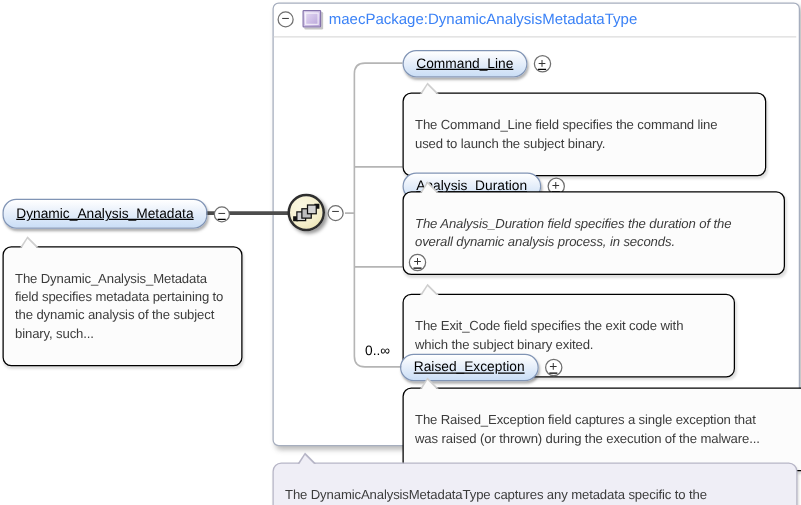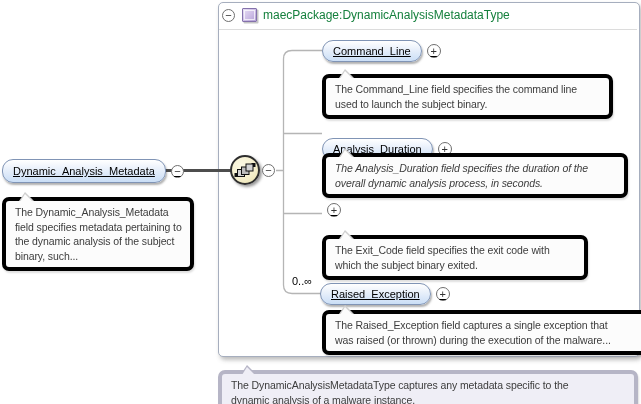--- a/index.html
+++ b/index.html
@@ -3,21 +3,21 @@
 <meta charset="utf-8">
 <style>
   html,body{margin:0;padding:0;background:#fff;}
   #canvas{position:relative;width:641px;height:404px;background:#fff;overflow:hidden;
           font-family:"Liberation Sans", sans-serif;}
 
   
   .type-box{position:absolute;left:218px;top:2px;width:420px;height:353px;background:#fff;
             border:1px solid #a6aebe;border-radius:5px;box-shadow:2px 3px 4px rgba(110,110,110,.45);}
   .type-sep{position:absolute;left:219px;top:29px;width:418px;height:1px;background:#dcdcdc;}
-  .type-title{position:absolute;left:263px;top:8px;font-size:12px;color:#15803d;white-space:nowrap;}
+  .type-title{position:absolute;left:263px;top:8px;font-size:12px;color:#3b82f6;white-space:nowrap;}
   .ct-icon{position:absolute;left:242px;top:8px;width:13px;height:12px;border:1px solid #8472ab;
            background:linear-gradient(135deg,#e7def4 0%,#cdbde6 55%,#b4a1d6 100%);
            box-shadow:1.5px 1.5px 0 rgba(150,150,150,.55);border-radius:1px;}
   .ct-icon i{position:absolute;left:1px;top:1px;right:1px;bottom:1px;border:1px solid #fff;opacity:.7;display:block;}
 
   
   svg.wires{position:absolute;left:0;top:0;z-index:2;pointer-events:none;}
 
   
   .row{position:absolute;display:flex;align-items:center;z-index:3;text-decoration:underline;}
@@ -33,22 +33,22 @@
   .toggle.abs{position:absolute;}
   .row .toggle{margin-left:5px;}
   .row .toggle.plus{width:14px;height:14px;}
 
   
   .seq{position:absolute;left:230px;top:155px;width:26px;height:26px;border:2px solid #2e2e2e;border-radius:50%;
        background:radial-gradient(circle at 35% 30%,#fbf8e2 0%,#f4eecb 60%,#e7dfa8 100%);
        box-shadow:2px 2px 3px rgba(0,0,0,.4);z-index:3;}
 
   
-  .note{position:absolute;background:#fcfcfc;border:4px solid #000000;border-radius:7px;
-        padding:4px 9px;font-size:10.5px;line-height:14.5px;letter-spacing:-0.1px;color:#3c3c3c;
+  .note{position:absolute;background:#fcfcfc;border:1px solid #000000;border-radius:7px;
+        padding:18px 9px;font-size:10.5px;line-height:14.5px;letter-spacing:-0.1px;color:#3c3c3c;
         white-space:pre;box-shadow:1px 2px 2px rgba(0,0,0,.13);z-index:3;box-sizing:border-box;}
   .note::before{content:"";position:absolute;top:-9px;left:13px;width:0;height:0;
         border-left:6px solid transparent;border-right:9px solid transparent;border-bottom:9px solid #cfcfcf;}
   .note::after{content:"";position:absolute;top:-7.5px;left:14px;width:0;height:0;
         border-left:5px solid transparent;border-right:8px solid transparent;border-bottom:8px solid #fcfcfc;}
   .note.footnote{background:#efeef6;border-color:#b6b5c6;}
   .note.footnote::before{left:19px;border-bottom-color:#b6b5c6;}
   .note.footnote::after{left:20px;border-bottom-color:#efeef6;}
 
   .occ-label{position:absolute;left:292px;top:275px;font-size:11px;color:#000;z-index:3;}

